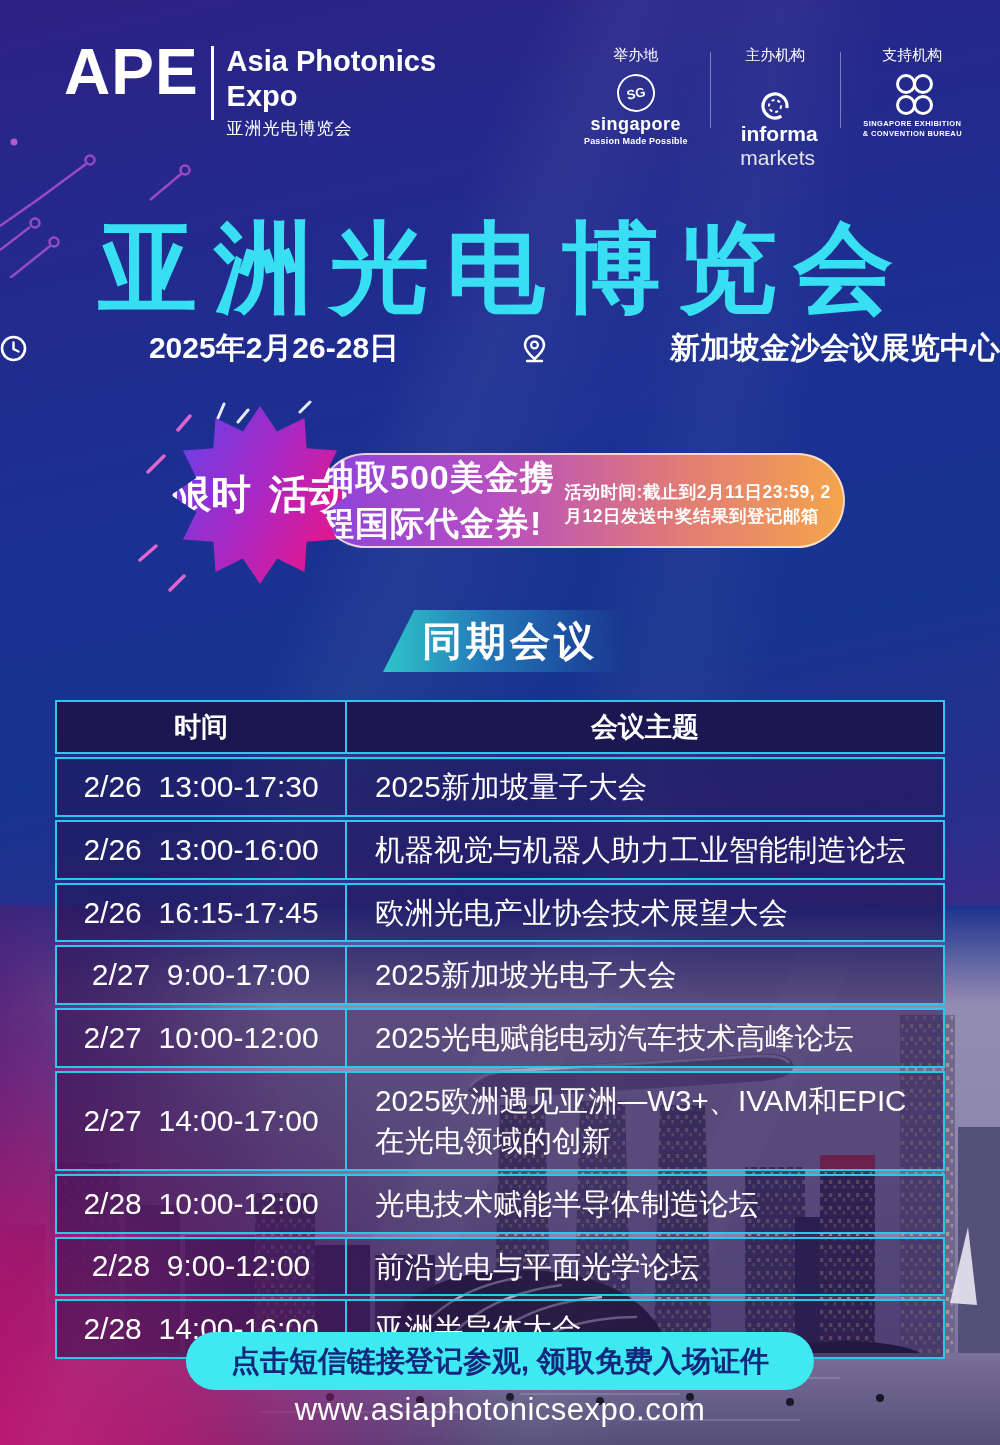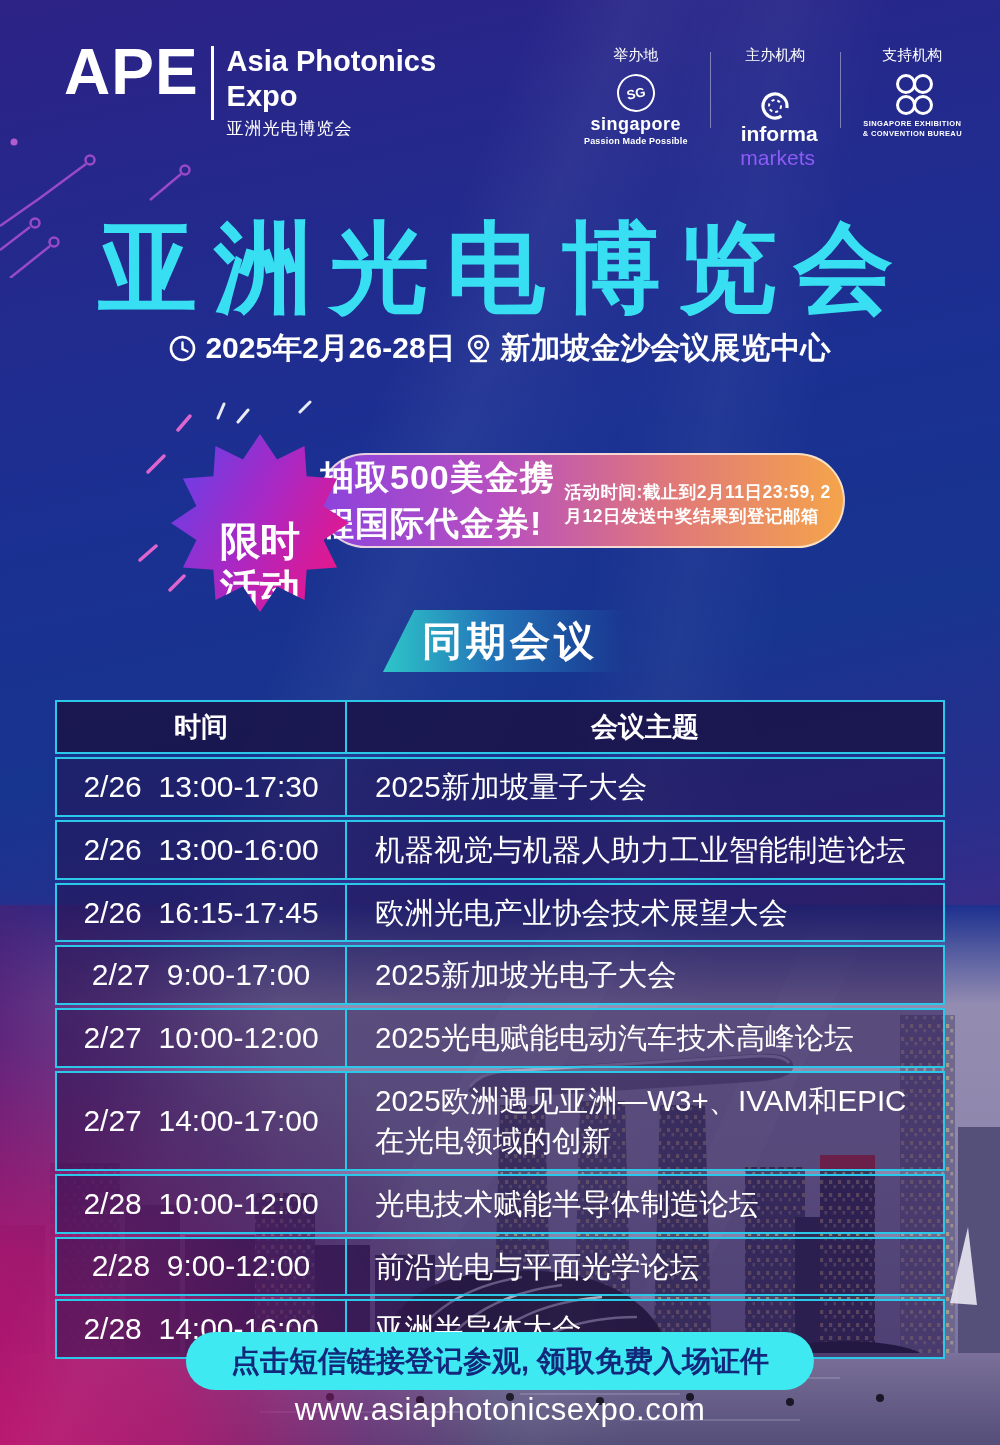--- a/index.html
+++ b/index.html
@@ -36,36 +36,36 @@
   .logo-sub .l3{font-size:17px;margin-top:3px;letter-spacing:1px;}
   .orgs{display:flex;align-items:flex-start;margin-top:4px;}
   .org{display:flex;flex-direction:column;align-items:center;}
   .org-label{font-size:15px;margin-bottom:9px;}
   .org-sep{width:1px;height:76px;background:rgba(255,255,255,.4);margin:6px 22px 0;}
   .sg-ring{width:34px;height:34px;border:2.5px solid #fff;border-radius:50%;display:flex;align-items:center;justify-content:center;font-size:13px;font-weight:bold;transform:rotate(-12deg);}
   .sg-name{font-size:18px;font-weight:bold;letter-spacing:.5px;margin-top:2px;}
   .sg-tag{font-size:9px;font-weight:bold;letter-spacing:.2px;margin-top:1px;}
   .informa-row{display:flex;align-items:center;margin-top:16px;flex-direction:column;}
   .informa-name{font-size:21px;font-weight:bold;margin-left:8px;}
-  .informa-markets{font-size:21px;color:#8b5cf6;margin-left:5px;}
+  .informa-markets{font-size:21px;color:#e5e5e5;margin-left:5px;}
   .secb-grid{display:grid;grid-template-columns:16px 16px;grid-gap:1px;}
   .secb-grid span{width:14px;height:14px;border:3px solid #fff;border-radius:50%;display:block;}
   .secb-t{font-size:7.5px;font-weight:bold;letter-spacing:.4px;line-height:1.3;margin-top:4px;text-align:center;}
   
   .title{position:absolute;top:203px;width:100%;text-align:center;
     font-size:99px;font-weight:bold;color:#38dff2;letter-spacing:17px;padding-left:8px;box-sizing:border-box;}
-  .dateline{position:absolute;top:328px;width:100%;display:flex;justify-content:center;align-items:center;gap:9px;font-size:30px;font-weight:bold;}
+  .dateline{position:absolute;top:328px;width:100%;display:flex;justify-content:space-between;align-items:center;gap:9px;font-size:30px;font-weight:bold;}
   .dateline svg{display:block;}
   
   .sparkles{position:absolute;left:118px;top:396px;width:300px;height:220px;}
   .star{
-    position:absolute;left:171px;top:434px;width:178px;height:178px;
+    position:absolute;left:171px;top:406px;width:178px;height:178px;
     background:linear-gradient(118deg,#6a3fe6 8%,#a928c4 48%,#e5178c 88%);
     clip-path:polygon(100% 50%,85.7% 59.6%,93.3% 75%,76.2% 76.2%,75% 93.3%,59.6% 85.7%,50% 100%,40.4% 85.7%,25% 93.3%,23.8% 76.2%,6.7% 75%,14.3% 59.6%,0% 50%,14.3% 40.4%,6.7% 25%,23.8% 23.8%,25% 6.7%,40.4% 14.3%,50% 0%,59.6% 14.3%,75% 6.7%,76.2% 23.8%,93.3% 25%,85.7% 40.4%);
-    display:flex;flex-direction:column;align-items:center;justify-content:flex-end;z-index:3;
+    display:flex;flex-direction:row;align-items:center;justify-content:space-between;z-index:3;
   }
   .star div{font-size:40px;font-weight:bold;line-height:1.18;}
   .pill{
     position:absolute;left:318px;top:453px;width:527px;height:95px;border-radius:48px;
     background:linear-gradient(90deg,#8c43dc 0%,#b84fc0 34%,#e07a78 68%,#f5a44b 100%);
     border:2px solid rgba(255,243,225,.8);box-sizing:border-box;
     display:flex;flex-direction:row;align-items:center;justify-content:center;z-index:2;
   }
   .pill-head{font-size:34px;font-weight:bold;letter-spacing:1px;}
   .pill-sub{font-size:17.5px;font-weight:bold;margin-top:6px;letter-spacing:.5px;}

